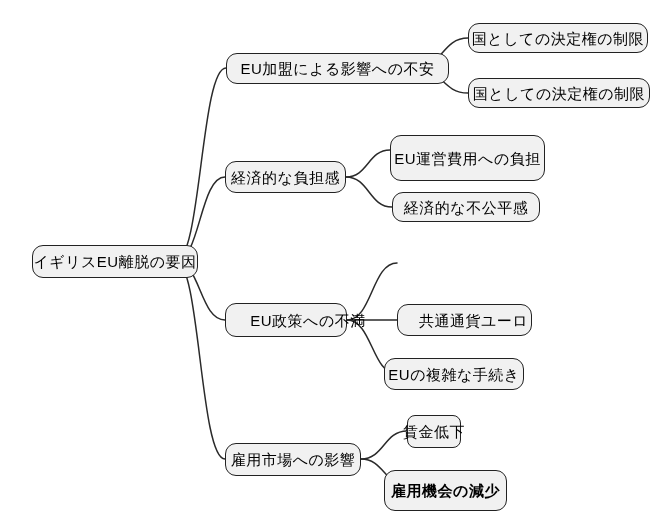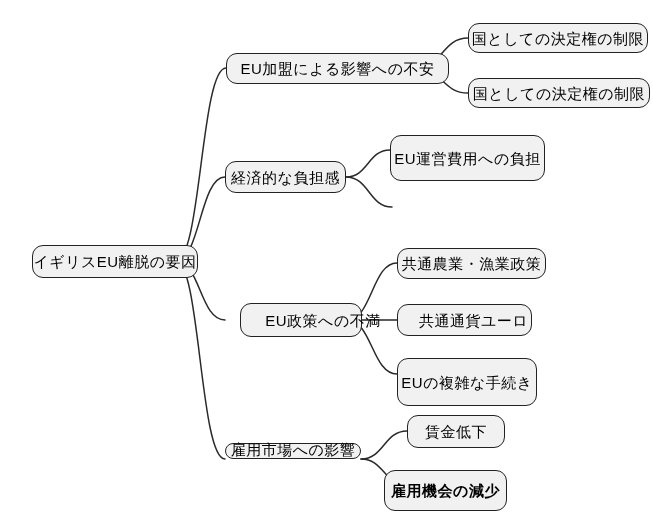--- a/index.html
+++ b/index.html
@@ -60,23 +60,23 @@
   </svg>
 
   <div class="node" style="left:10px; top:245px; width:166px; height:33px;margin-left:22px;">イギリスEU離脱の要因</div>
 
   <div class="node" style="left:226px; top:53px; width:223px; height:31px;">EU加盟による影響への不安</div>
   <div class="node" style="left:468px; top:23px; width:180px; height:30px;">国としての決定権の制限</div>
   <div class="node" style="left:468px; top:78px; width:182px; height:30px;">国としての決定権の制限</div>
 
   <div class="node" style="left:225px; top:161px; width:121px; height:32px;">経済的な負担感</div>
   <div class="node" style="left:390px; top:135px; width:155px; height:46px;">EU運営費用への負担</div>
+  <div class="node" style="left:392px; top:192px; width:148px; height:30px;">経済的な不公平感</div>
 
-  <div class="node" style="left:240px; top:303px; width:122px; height:34px;padding-left:44px;">EU政策への不満</div>
-  <div class="node" style="left:397px; top:248px; width:149px; height:31px;">共通農業・漁業政策</div>
+  <div class="node" style="left:225px; top:303px; width:122px; height:34px;padding-left:44px;">EU政策への不満</div>
   <div class="node" style="left:397px; top:304px; width:135px; height:32px;padding-left:18px;">共通通貨ユーロ</div>
-  <div class="node" style="left:397px; top:358px; width:140px; height:48px;">EUの複雑な手続き</div>
+  <div class="node" style="left:384px; top:358px; width:140px; height:32px;">EUの複雑な手続き</div>
 
-  <div class="node" style="left:225px; top:443px; width:136px; height:16px;font-family:Liberation Mono, monospace;">雇用市場への影響</div>
-  <div class="node" style="left:407px; top:415px; width:98px; height:33px;">賃金低下</div>
+  <div class="node" style="left:225px; top:443px; width:136px; height:33px;">雇用市場への影響</div>
+  <div class="node" style="left:407px; top:415px; width:54px; height:33px;border-radius:8px;">賃金低下</div>
   <div class="node" style="left:384px; top:470px; width:123px; height:41px;font-weight:bold;">雇用機会の減少</div>
 
 </div>
 
 </body></html>

